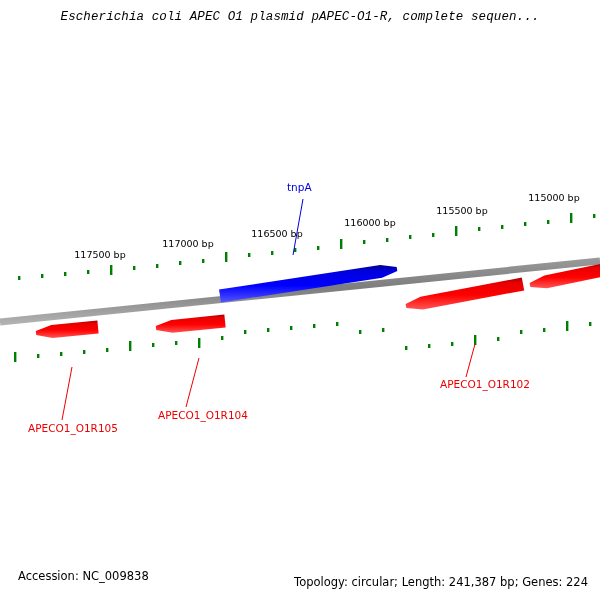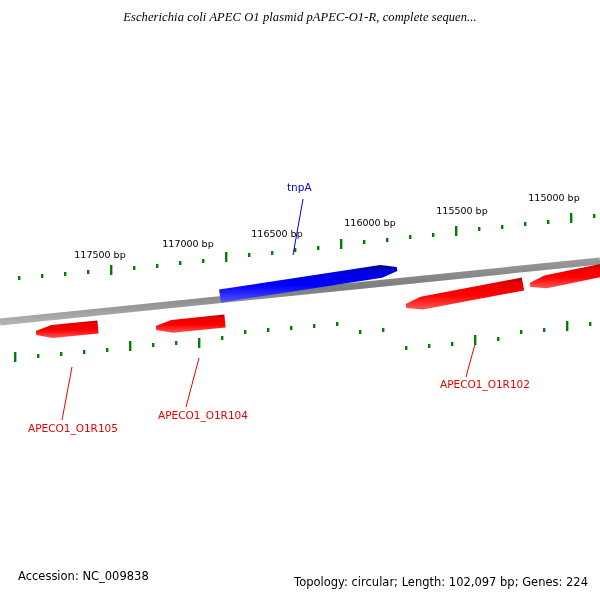--- a/index.html
+++ b/index.html
@@ -26,21 +26,21 @@
     width: 600px;
     height: 34px;
     display: flex;
     align-items: center;
     justify-content: center;
     pointer-events: none;
   }
   .title-text {
     font-size: 12.5px;
     font-style: italic;
-    font-family: Liberation Serif, serif;
+    font-family: Liberation Mono, monospace;
     color: #000000;
     white-space: nowrap;
     letter-spacing: 0.1px;
   }
   .canvas-area {
     position: absolute;
     left: 0; top: 34px;
     width: 600px;
     height: 526px;
   }
@@ -205,16 +205,16 @@
     <g id="gene-labels-group">
         <text x="28" y="432" class="gene-label-red">APECO1_O1R105</text>
         <text x="158" y="419" class="gene-label-red">APECO1_O1R104</text>
         <text x="287" y="191" class="gene-label-blue">tnpA</text>
         <text x="440" y="388" class="gene-label-red">APECO1_O1R102</text>
       </g>
   </svg>
 
   <div class="status-bar">
     <div class="status-left">Accession: NC_009838</div>
-    <div class="status-right">Topology: circular; Length: 102,097 bp; Genes: 224</div>
+    <div class="status-right">Topology: circular; Length: 241,387 bp; Genes: 224</div>
   </div>
 
 </div>
 
 </body></html>

